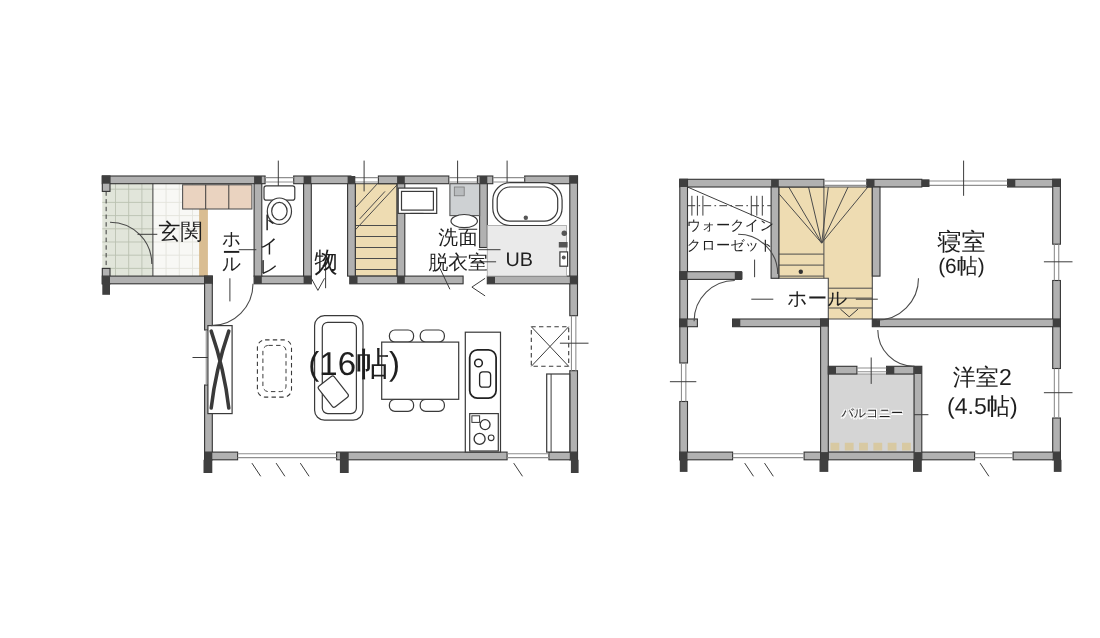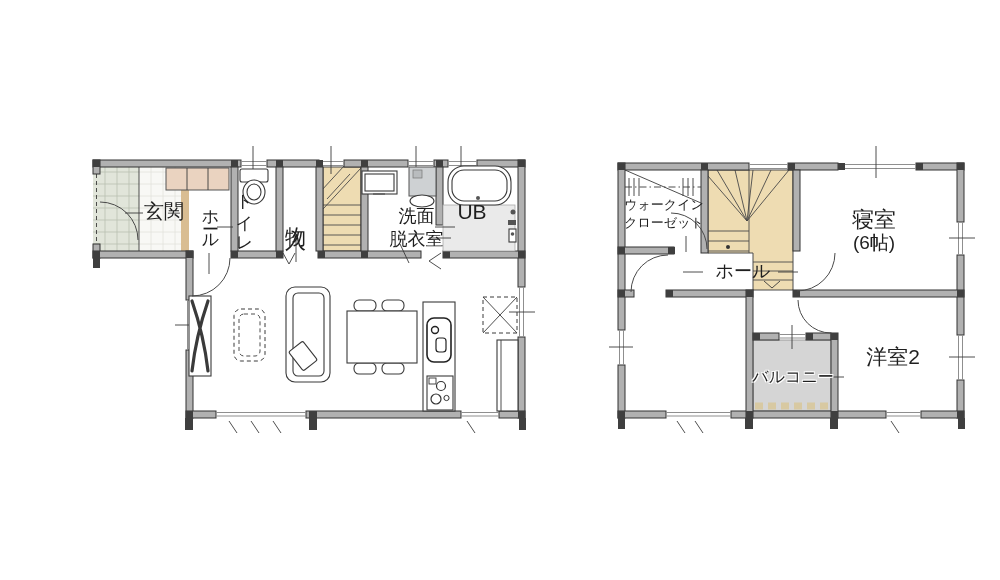--- a/index.html
+++ b/index.html
@@ -291,35 +291,37 @@
 
 <div>
   <div class="lbl" style="left:133px;top:212px;font-size:20px;">玄関</div>
   <div class="lbl v" style="left:179px;top:221px;font-size:17px;">ホール</div>
   <div class="lbl v" style="left:213px;top:214px;font-size:17px;">トイレ</div>
   <div class="lbl v" style="left:264px;top:212px;font-size:21px;">物入</div>
   <div class="lbl" style="left:366px;top:227px;font-size:18px;line-height:1.25;padding-left:39px;">
     <span>洗面</span>
     <span>脱衣室</span>
   </div>
-  <div class="lbl" style="left:441px;top:212px;font-size:21px;">UB</div>
+  <div class="lbl" style="left:441px;top:236px;font-size:18px;">UB</div>
   <div class="lbl" style="left:291px;top:332px;">
+    <span style="font-size:30px;">(16帖)</span>
   </div>
 </div>
 
 <div>
   <div class="lbl" style="left:633px;top:214px;font-size:13px;line-height:1.35;">
     <span>ウォークイン</span>
     <span>クローゼット</span>
   </div>
   <div class="lbl" style="left:843px;top:231px;line-height:1.15;">
     <span style="font-size:22px;">寝室</span>
     <span style="font-size:19px;">(6帖)</span>
   </div>
   <div class="lbl" style="left:712px;top:272px;font-size:18px;">ホール</div>
   <div class="lbl" style="left:652px;top:357px;line-height:1.3;font-size:27px;">
   </div>
-  <div class="lbl halo" style="left:762px;top:377px;font-size:16px;text-align:right;">バルコニー</div>
+  <div class="lbl halo" style="left:762px;top:377px;font-size:11px;text-align:right;">バルコニー</div>
   <div class="lbl" style="left:862px;top:357px;line-height:1.3;font-size:21px;">
     <span>洋室2</span>
+    <span>(4.5帖)</span>
   </div>
 </div>
 </div>
 
 </body></html>

